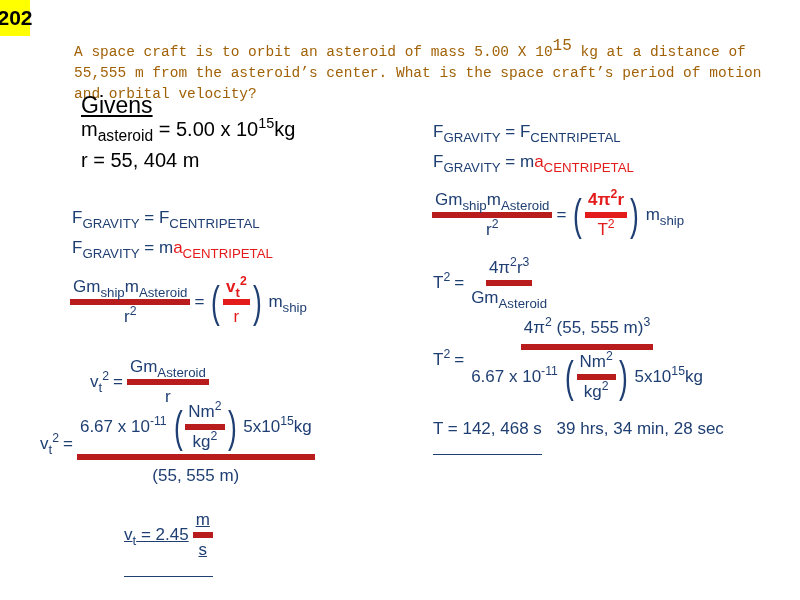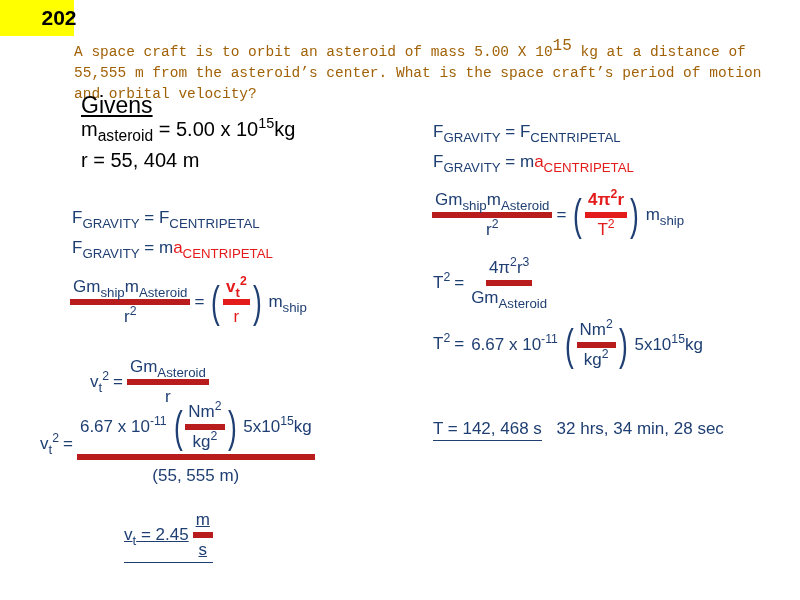--- a/index.html
+++ b/index.html
@@ -1,37 +1,37 @@
 <!DOCTYPE html>
 <html><head>
 <meta charset="utf-8">
 <style>
   html, body { margin:0; padding:0; }
   body { width:800px; height:600px; background:#ffffff; position:relative; overflow:hidden;
          font-family:"Liberation Sans", sans-serif; color:#1f3f73; }
   .abs { position:absolute; white-space:nowrap; }
   .badge { left:0; top:0; width:30px; height:36px; background:#ffff00; color:#000;
-           font-size:21px; font-weight:bold; display:flex; align-items:center; justify-content:center;padding-left:44px; }
+           font-size:21px; font-weight:bold; display:flex; align-items:center; justify-content:center; }
   .problem { left:74px; top:42px; width:700px; font-family:Liberation Mono, monospace; color:#a16207;
              font-size:14.5px; line-height:21px; white-space:normal; }
   .problem sup { font-size:16px; vertical-align:6px; line-height:0; }
   .givens-title { left:81px; top:92px; color:#000; font-size:23px; text-decoration:underline; }
   .blk { color:#000; font-size:20px; }
   .eq { font-size:17px; }
   sub { font-size:0.78em; vertical-align:-0.35em; line-height:0; }
   sup { font-size:0.72em; vertical-align:0.55em; line-height:0; }
   .red { color:#e41b1b; }
   .frac { display:inline-flex; flex-direction:column; align-items:center; vertical-align:middle; }
   .frac .num { padding:0 3px 2px; border-bottom:6px solid #b91c1c; }
   .frac .den { padding:2px 3px 0; }
   .frac.redline .num { border-bottom-color:#e41b1b;font-weight:bold; }
   .paren { display:inline-flex; align-items:center; vertical-align:middle; }
   .paren .p { font-size:44px; font-weight:100; transform:scaleX(0.6); color:#1f3f73; line-height:1; }
   .row { display:inline-flex; align-items:center; gap:4px; }
-  .underline { border-bottom:1px solid #1f3f73; padding-bottom:2px; }
+  .underline { border-bottom:1px solid #1f3f73; padding-bottom:16px; }
 </style>
 </head>
 <body>
 
 <div class="abs badge">
     <span>202</span>
   </div>
 
 <div class="abs problem"><span>A space craft is to orbit an asteroid of mass 5.00 X 10</span><sup>15</sup><span> kg at a distance of 55,555 m from the asteroid’s center. What is the space craft’s period of motion and orbital velocity?</span></div>
 
@@ -123,31 +123,32 @@
   <span class="frac">
       <span class="num"><span>4π</span><sup>2</sup><span>r</span><sup>3</sup></span>
       <span class="den"><span>Gm</span><sub>Asteroid</sub></span>
     </span>
 </div>
 
 <div class="abs eq row" style="left:433px;top:318px;">
   <span><span>T</span><sup>2</sup></span>
   <span>=</span>
   <span class="frac">
+      <span class="num" style="padding-bottom:6px;"><span>4π</span><sup>2</sup> <span>(55, 555 m)</span><sup>3</sup></span>
       <span class="den row">
         <span><span>6.67 x 10</span><sup>-11</sup></span>
         <span class="paren">
           <span class="p">(</span>
           <span class="frac">
             <span class="num"><span>Nm</span><sup>2</sup></span>
             <span class="den"><span>kg</span><sup>2</sup></span>
           </span>
           <span class="p">)</span>
         </span>
         <span><span>5x10</span><sup>15</sup><span>kg</span></span>
       </span>
     </span>
 </div>
 
 <div class="abs eq" style="left:433px;top:419px;">
   <span class="underline">T = 142, 468 s</span>
-  <span style="margin-left:10px;">32 hrs, 34 min, 28 sec</span>
+  <span style="margin-left:10px;">39 hrs, 34 min, 28 sec</span>
 </div>
 
 </body></html>

